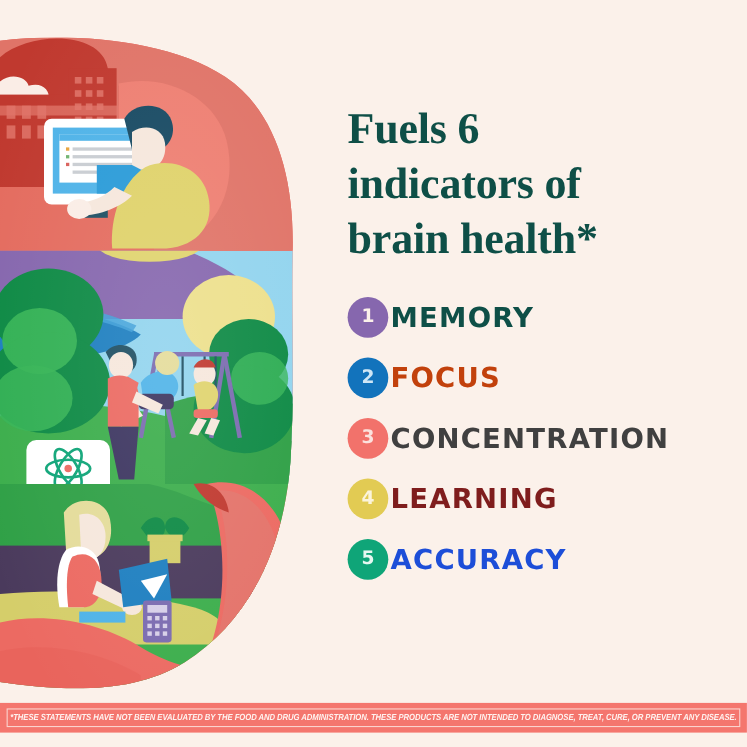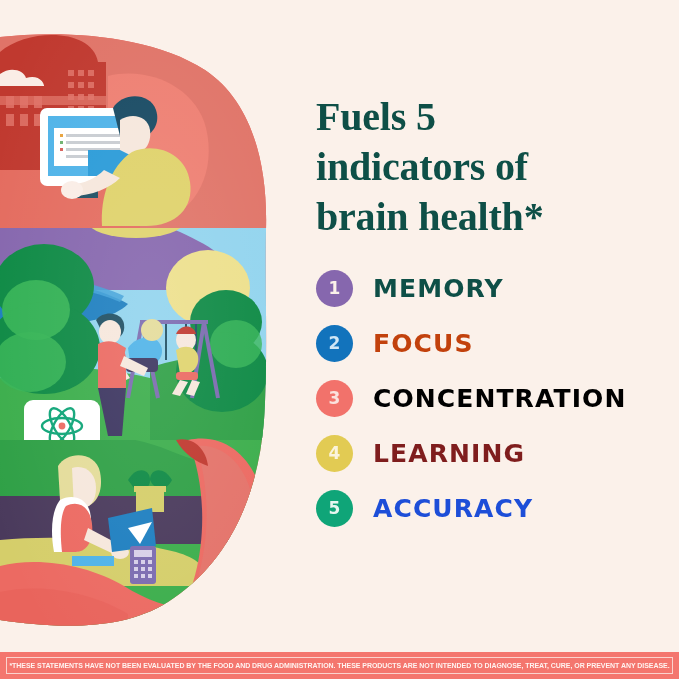--- a/index.html
+++ b/index.html
@@ -43,37 +43,38 @@
     flex:0 0 37px;
     display:flex;align-items:center;justify-content:center;
     color:#FBF1EA;
     font-family:"DejaVu Sans", sans-serif;
     font-weight:700;
     font-size:17px;
     line-height:1;
     letter-spacing:0;
   }
   .indicator-label{
-    margin-left:20px;
+    margin-left:2px;
     color:#0E4F47;
     font-family:"DejaVu Sans", sans-serif;
     font-weight:700;
     font-size:25px;
     letter-spacing:1.1px;
     line-height:1;
     white-space:nowrap;
   }
 
   
   #disclaimer-bar{
-    position:absolute;left:0;bottom:0;width:679px;height:27px;
+    position:absolute;left:0;bottom:13px;width:679px;height:27px;
     background:#F4766E;
     display:flex;align-items:center;justify-content:center;
     box-sizing:border-box;
     padding:0 6px;
+    font-style:italic;
   }
   #disclaimer-inner{
     border:1px solid #FBD3CE;
     width:100%;height:17px;
     display:flex;align-items:center;justify-content:center;
     box-sizing:border-box;
   }
   #disclaimer-text{
     color:#FFF3F0;
     font-family:"Liberation Sans", sans-serif;
@@ -315,39 +316,39 @@
 
         <path d="M176,440 C192,436 206,448 208,466 C196,462 184,454 176,440 Z" fill="#C0392F"></path>
 
         <rect x="0" y="0" width="300" height="640" fill="url(#grain)"></rect>
       </g>
     </svg>
   </div>
 
   <div id="content">
 
-    <h1 id="headline" style="color: rgb(14, 79, 71);">Fuels 5
+    <h1 id="headline" style="color: rgb(14, 79, 71);">Fuels 6
 indicators of
 brain health*</h1>
 
     <ul class="indicator-list">
 
       <li class="indicator-row">
         <span class="badge" style="background: rgb(134, 103, 174); color: rgb(251, 241, 234);">1</span>
         <span class="indicator-label" style="color: rgb(14, 79, 71);">MEMORY</span>
       </li>
 
       <li class="indicator-row">
         <span class="badge" style="background: rgb(18, 115, 188); color: rgb(207, 230, 245);">2</span>
         <span class="indicator-label" style="color: #c2410c;">FOCUS</span>
       </li>
 
       <li class="indicator-row">
         <span class="badge" style="background: rgb(242, 114, 107); color: rgb(251, 226, 222);">3</span>
-        <span class="indicator-label" style="color: #000000;">CONCENTRATION</span>
+        <span class="indicator-label" style="color: #404040;">CONCENTRATION</span>
       </li>
 
       <li class="indicator-row">
         <span class="badge" style="background: rgb(226, 203, 83); color: rgb(251, 244, 220);">4</span>
         <span class="indicator-label" style="color: #7f1d1d;">LEARNING</span>
       </li>
 
       <li class="indicator-row">
         <span class="badge" style="background: rgb(15, 165, 120); color: rgb(230, 247, 240);">5</span>
         <span class="indicator-label" style="color: #1d4ed8;">ACCURACY</span>

